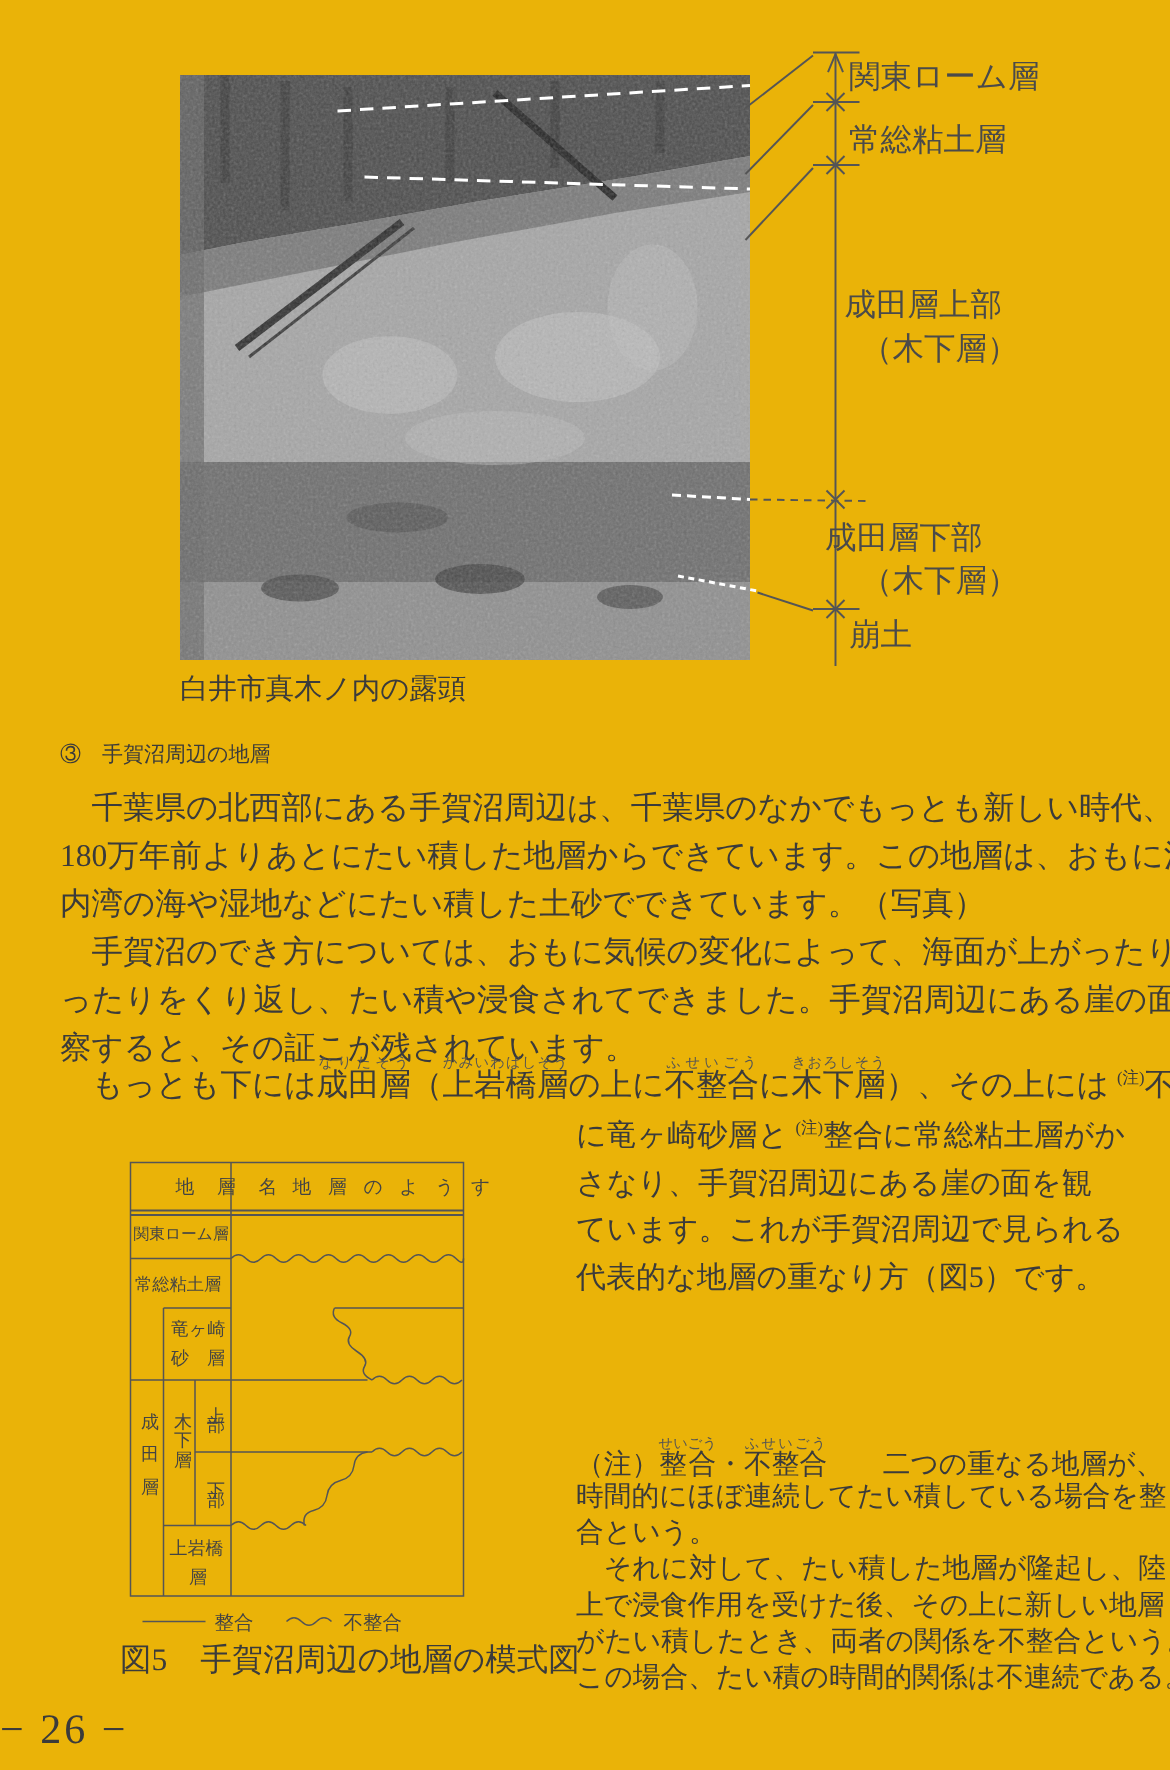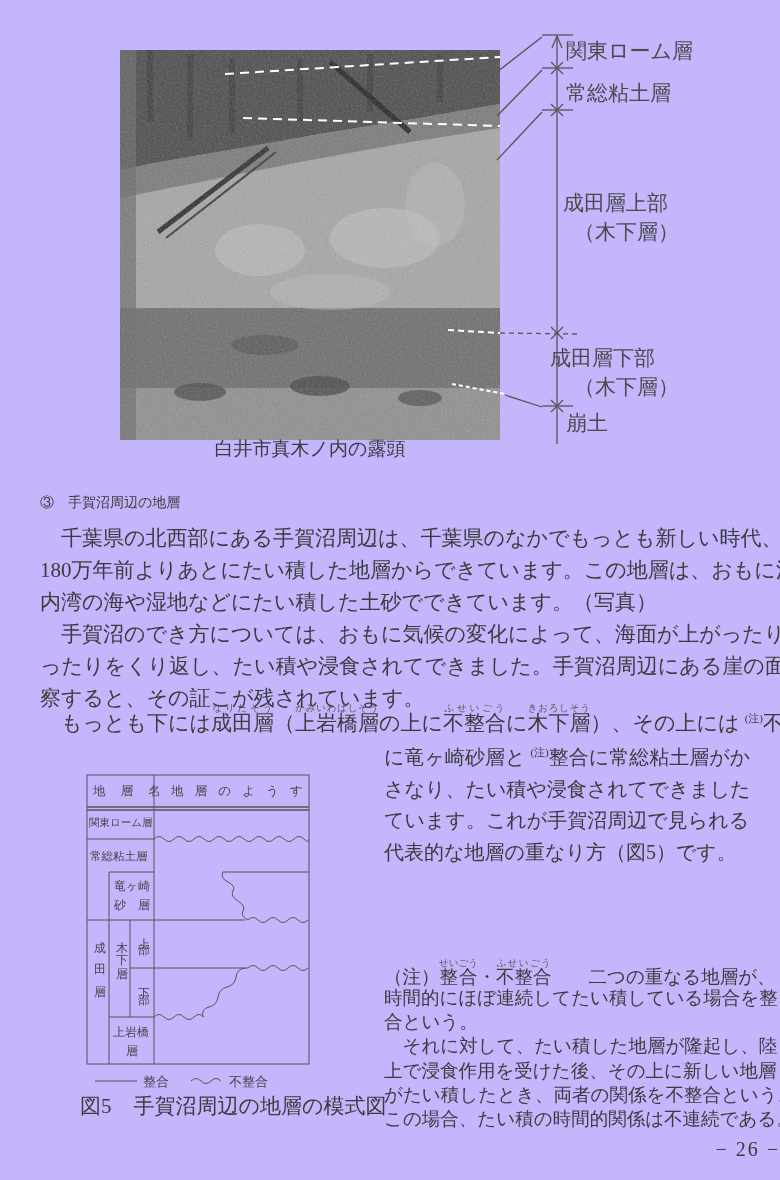--- a/index.html
+++ b/index.html
@@ -1,35 +1,35 @@
 <!DOCTYPE html>
 <html><head>
 <meta charset="utf-8">
 <style>
   html,body{margin:0;padding:0;background:#e8e8e8;}
   .page{
-    position:relative;width:780px;height:1180px;margin:0 auto;background:#c4b5fd;
+    position:relative;width:780px;height:1180px;margin:0 auto;background:#eab308;
     font-family:"Liberation Serif","DejaVu Serif",serif;color:#3b3b3b;overflow:hidden;
   }
   .abs{position:absolute;}
   .bodyline{font-size:21px;line-height:32px;white-space:nowrap;}
   .rightline{font-size:20px;line-height:31.5px;white-space:nowrap;}
   .noteline{font-size:18.5px;line-height:24.2px;white-space:nowrap;}
   .photo-label{font-size:21px;line-height:26px;white-space:nowrap;color:#4a4a4a;}
   .caption{font-size:19px;color:#3b3b3b;}
   .heading{font-size:14px;color:#3b3b3b;white-space:nowrap;}
   .figcaption{font-size:21px;white-space:nowrap;}
   ruby{ruby-position:over;}
   rt{font-size:9.5px;color:#555;letter-spacing:0;}
   sup{font-size:11px;vertical-align:super;line-height:0;}
   .fig5{position:absolute;left:75px;top:770px;width:260px;height:360px;}
   .fig5 .lbl{position:absolute;font-size:12px;color:#444;white-space:nowrap;}
-  .fig5 .hdr{font-size:12.5px;}
+  .fig5 .hdr{font-size:12.5px;margin-left:24px;}
   .vtext{writing-mode:vertical-rl;text-orientation:upright;}
-  .pagenum{font-size:20px;letter-spacing:2px;text-align:right;width:780px;}
+  .pagenum{font-size:28px;letter-spacing:2px;text-align:left;width:780px;}
 </style>
 </head>
 <body>
 
 <div class="page">
 
   <svg class="abs" style="left:0;top:0" width="780" height="470" viewBox="0 0 780 470">
     <defs>
       <clipPath id="pc">
           <rect x="120" y="50" width="380" height="390"></rect>
@@ -92,21 +92,21 @@
   </svg>
 
   <div class="abs photo-label" style="left:566px;top:38px">関東ローム層</div>
   <div class="abs photo-label" style="left:566px;top:80px">常総粘土層</div>
   <div class="abs photo-label" style="left:563px;top:190px">成田層上部</div>
   <div class="abs photo-label" style="left:574px;top:219px">（木下層）</div>
   <div class="abs photo-label" style="left:550px;top:345px">成田層下部</div>
   <div class="abs photo-label" style="left:574px;top:374px">（木下層）</div>
   <div class="abs photo-label" style="left:566px;top:410px">崩土</div>
 
-  <div class="abs caption" style="left:120px;top:436px;width:380px;text-align:center">白井市真木ノ内の露頭</div>
+  <div class="abs caption" style="left:120px;top:446px;width:380px;">白井市真木ノ内の露頭</div>
 
   <div class="abs heading" style="left:40px;top:494px">③　手賀沼周辺の地層</div>
 
   <div class="abs" style="left:40px;top:522px">
     <div class="bodyline">　千葉県の北西部にある手賀沼周辺は、千葉県のなかでもっとも新しい時代、約</div>
     <div class="bodyline">180万年前よりあとにたい積した地層からできています。この地層は、おもに浅い</div>
     <div class="bodyline">内湾の海や湿地などにたい積した土砂でできています。（写真）</div>
   </div>
 
   <div class="abs" style="left:40px;top:618px">
@@ -172,21 +172,21 @@
     <div class="lbl" style="left:68px;top:303px;font-size:13px">整合</div>
     <div class="lbl" style="left:154px;top:303px;font-size:13px">不整合</div>
 
     <div class="abs figcaption" style="left:5px;top:322px">
       <span>図5</span><span style="display:inline-block;width:22px"></span><span>手賀沼周辺の地層の模式図</span>
     </div>
   </div>
 
   <div class="abs" style="left:384px;top:742px">
     <div class="rightline"><span>に竜ヶ崎砂層と </span><sup>(注)</sup><span>整合に常総粘土層がか</span></div>
-    <div class="rightline">さなり、たい積や浸食されてできました</div>
+    <div class="rightline">さなり、手賀沼周辺にある崖の面を観</div>
     <div class="rightline">ています。これが手賀沼周辺で見られる</div>
     <div class="rightline">代表的な地層の重なり方（図5）です。</div>
   </div>
 
   <div class="abs" style="left:384px;top:958px">
     <div class="noteline" style="height:28px;line-height:30px"><span>（注）</span><ruby>整合<rt>せいごう</rt></ruby><span>・</span><ruby>不整合<rt>ふせいごう</rt></ruby><span>　　二つの重なる地層が、</span></div>
     <div class="noteline">時間的にほぼ連続してたい積している場合を整</div>
     <div class="noteline">合という。</div>
     <div class="noteline">　それに対して、たい積した地層が隆起し、陸</div>
     <div class="noteline">上で浸食作用を受けた後、その上に新しい地層</div>

